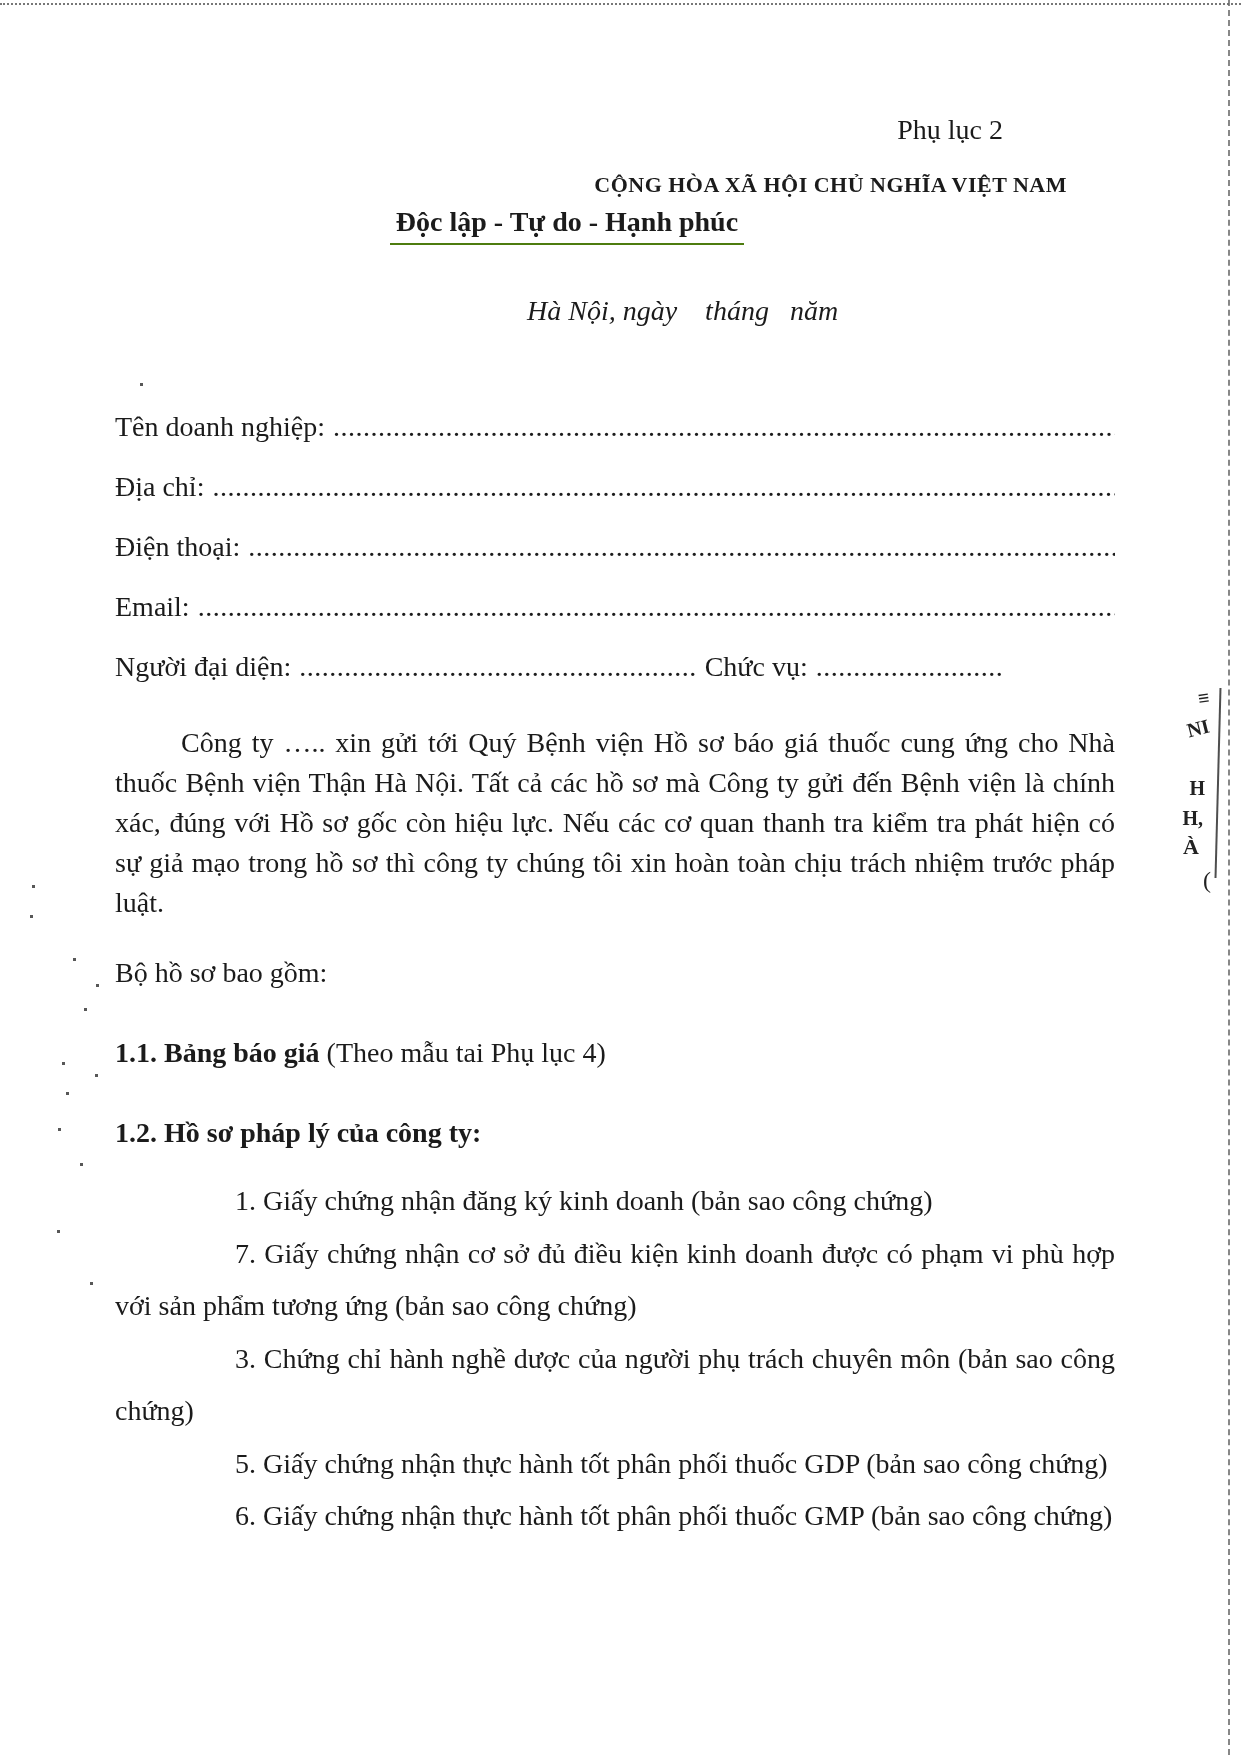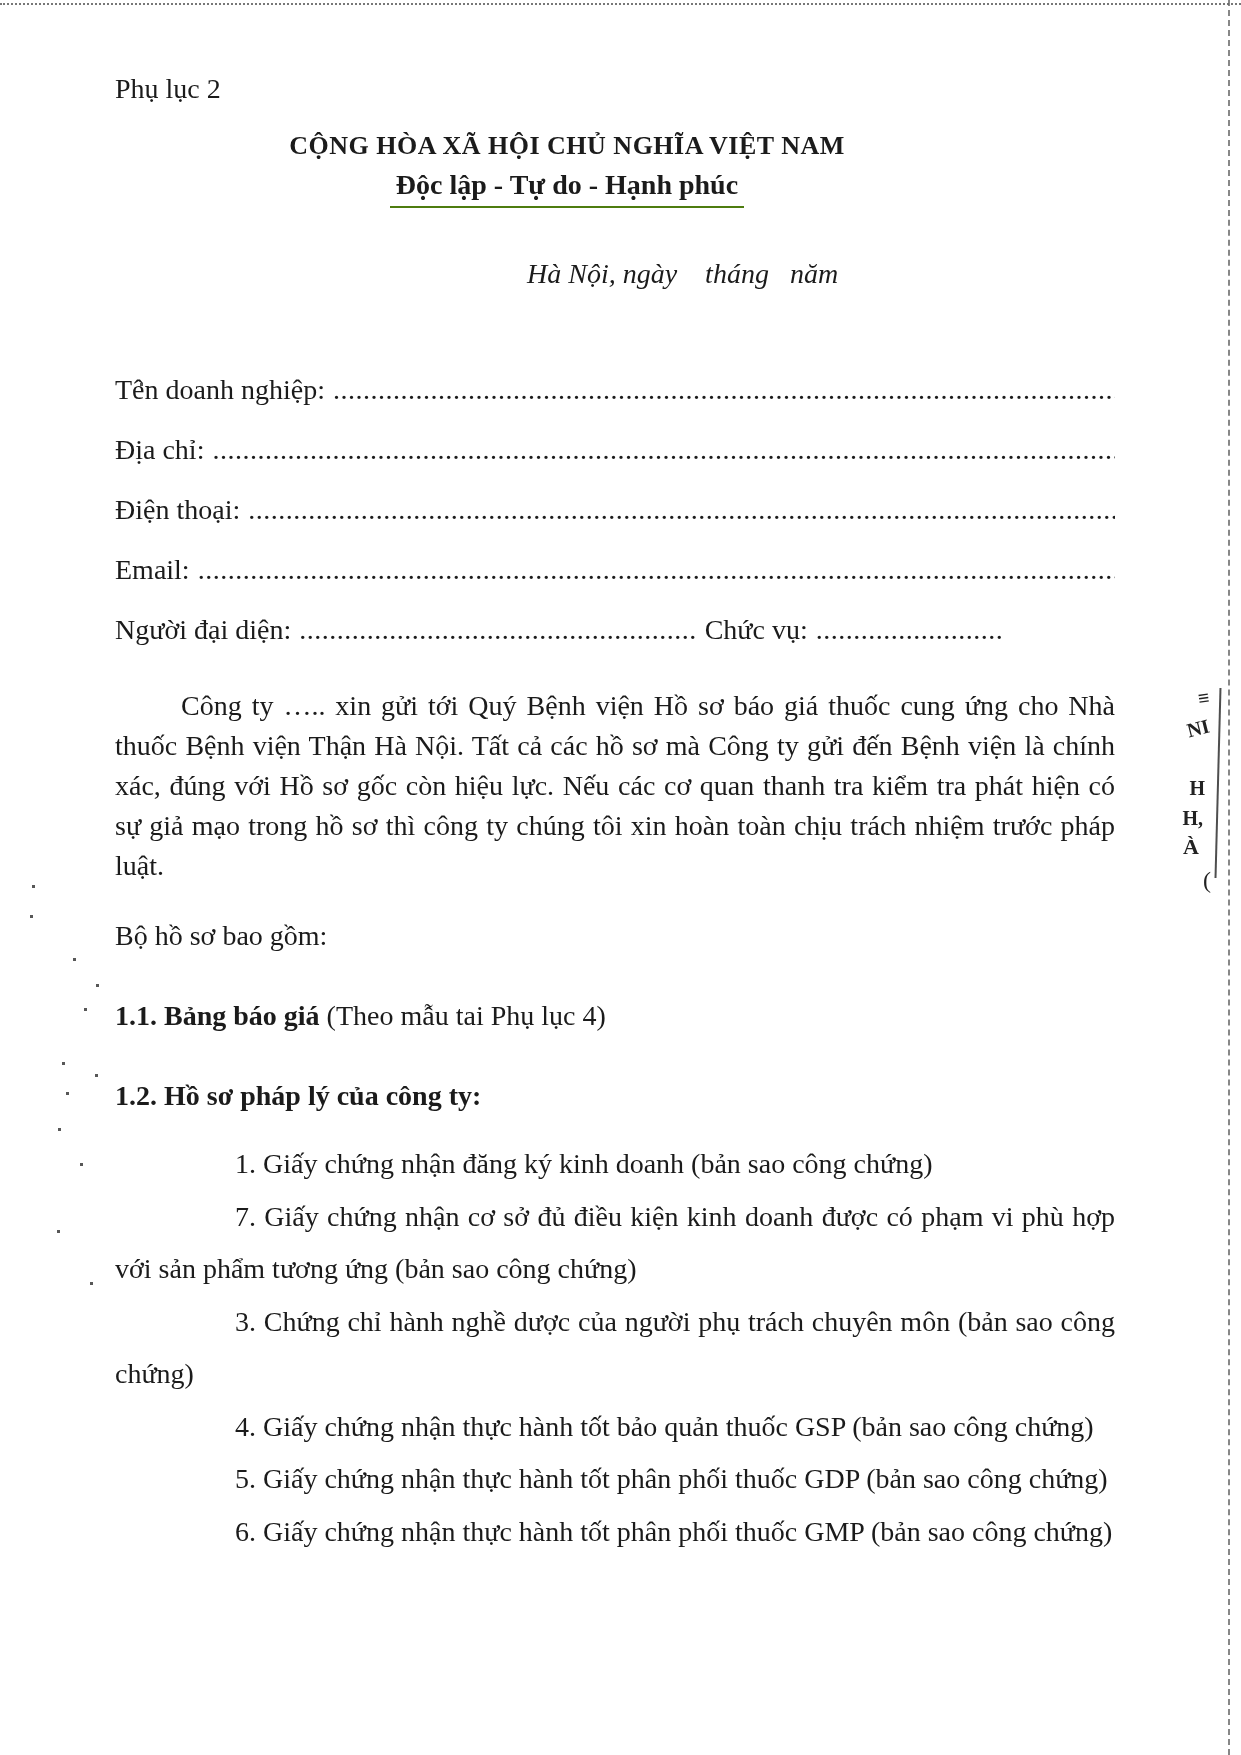--- a/index.html
+++ b/index.html
@@ -34,23 +34,23 @@
   }
   .frag-0 { right: 34px; top: 688px; transform: rotate(-8deg); letter-spacing: -2px; }
   .frag-1 { right: 32px; top: 718px; transform: rotate(-14deg); }
   .frag-2 { right: 36px; top: 778px; }
   .frag-3 { right: 38px; top: 808px; }
   .frag-4 { right: 42px; top: 836px; font-size: 22px; }
   .frag-5 { right: 30px; top: 868px; font-weight: normal; font-size: 24px; }
   .noise { position: absolute; width: 3px; height: 3px; background: #3a3a3a; opacity: .85; }
 
   
-  .appendix { margin: 0; padding-top: 73px; padding-right: 112px; }
+  .appendix { margin: 0; padding-top: 114px; text-align: right; padding-right: 112px; }
   .motto1 {
-    margin: 26px 0 4px 0; text-align: center; font-weight: bold; font-size: 26px;
+    margin: 26px 0 4px 0; text-align: right; font-weight: bold; font-size: 22px;
     transform: translateX(-48px); letter-spacing: .5px;
   }
   .motto2-wrap { margin: 8px 0 0 0; text-align: center; transform: translateX(-48px); }
   .motto2 {
     display: inline-block; font-weight: bold; font-size: 28px;
     border-bottom: 2px solid #4d7c0f; padding: 0 6px 5px 6px;
   }
   .dateline {
     margin: 50px 0 0 0; font-style: italic; white-space: pre;
     padding-left: 412px;
@@ -153,20 +153,19 @@
     </p>
 
     <p class="sec">
       <span class="t">1.2. Hồ sơ pháp lý của công ty:</span>
     </p>
 
     <div class="legal-list">
       <p class="li">1. Giấy chứng nhận đăng ký kinh doanh (bản sao công chứng)</p>
       <p class="li">7. Giấy chứng nhận cơ sở đủ điều kiện kinh doanh được có phạm vi phù hợp với sản phẩm tương ứng (bản sao công chứng)</p>
       <p class="li">3. Chứng chỉ hành nghề dược của người phụ trách chuyên môn (bản sao công chứng)</p>
-      <p class="li">4. Giấy chứng nhận thực hành tốt bảo quản thuốc GSP (bản sao công chứng)</p>
       <p class="li">5. Giấy chứng nhận thực hành tốt phân phối thuốc GDP (bản sao công chứng)</p>
       <p class="li">6. Giấy chứng nhận thực hành tốt phân phối thuốc GMP (bản sao công chứng)</p>
 
     </div>
   </div>
 
 </div>
 
 </body></html>

